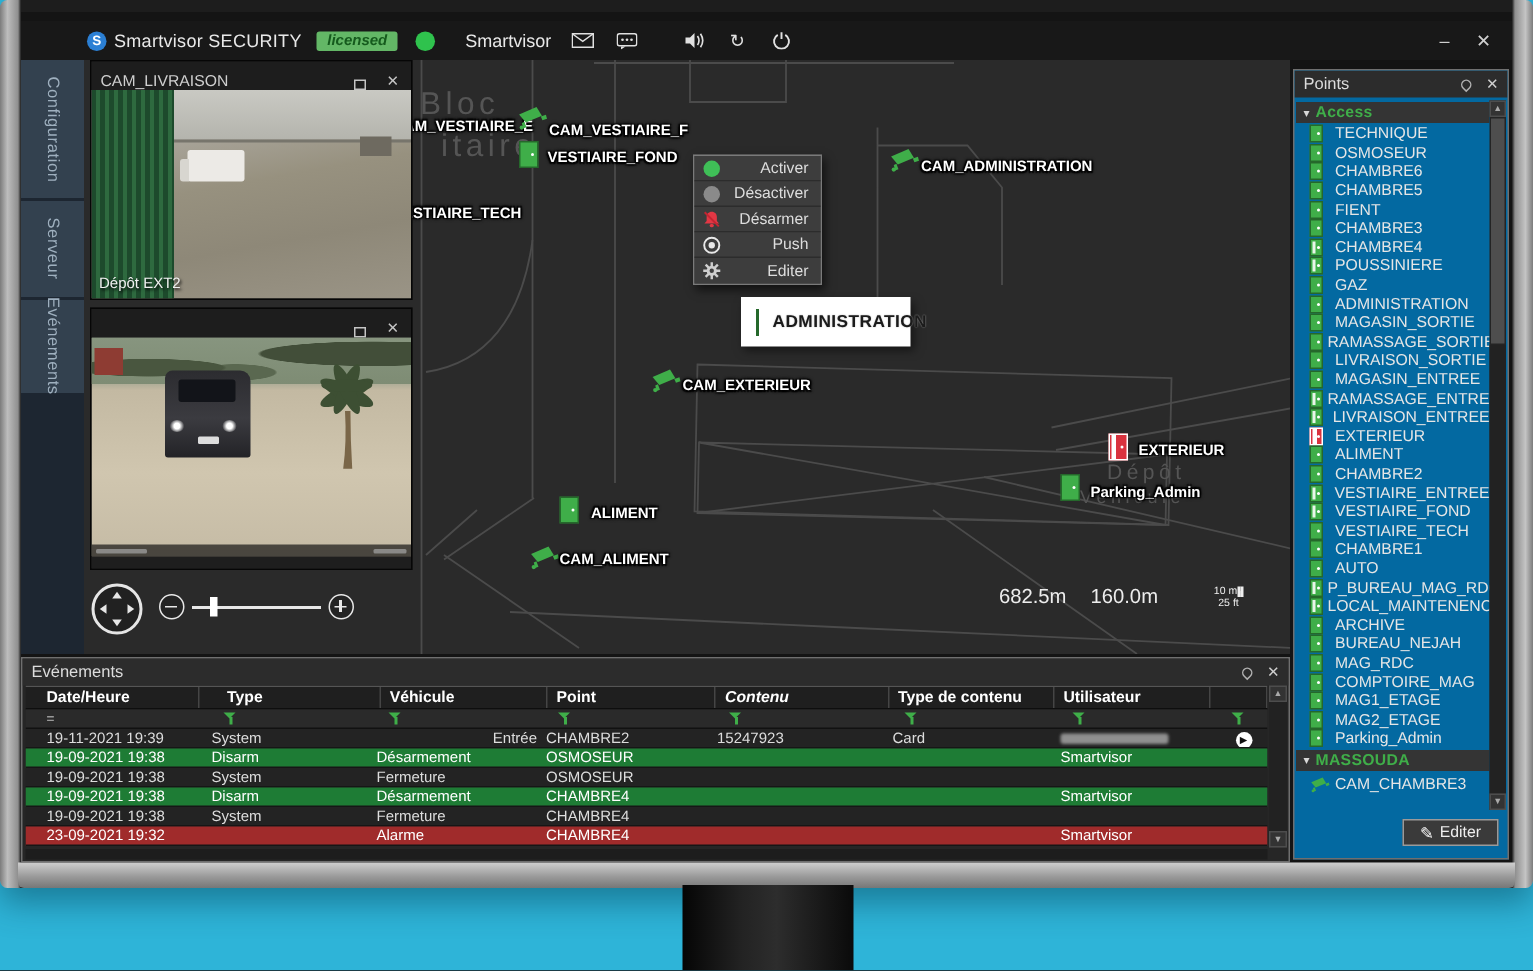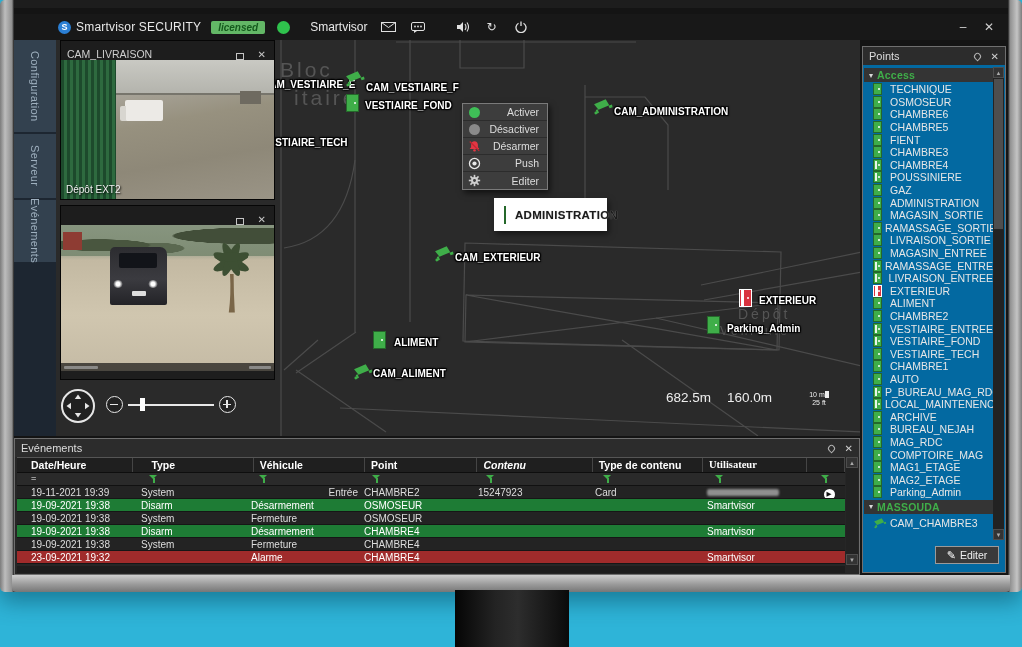--- a/index.html
+++ b/index.html
@@ -448,21 +448,21 @@
               <span class="px">✕</span>
             </div>
             <div class="ev-table">
               <div class="ev-hrow">
                   <span class="ev-hcell" style="width: 118px;">Date/Heure</span>
                   <span class="ev-hcell" style="width: 110px; margin-left: 12px;">Type</span>
                   <span class="ev-hcell" style="width: 113px;">Véhicule</span>
                   <span class="ev-hcell" style="width: 114px;">Point</span>
                   <span class="ev-hcell" style="width: 117px; font-style: italic;">Contenu</span>
                   <span class="ev-hcell" style="width: 112px;">Type de contenu</span>
-                  <span class="ev-hcell" style="width: 106px; font-family: Liberation Serif, serif;">Utilisateur</span>
+                  <span class="ev-hcell" style="width: 106px;">Utilisateur</span>
                   <span class="ev-hcell" style="width: 38px;"></span>
                 </div>
               <div class="ev-frow">
                   <span class="ev-fcell" style="width: 118px;">=</span>
                   <span class="ev-fcell" style="width: 110px;">
                     <span class="funnel"></span>
                   </span>
                   <span class="ev-fcell" style="width: 113px;">
                     <span class="funnel"></span>
                   </span>

